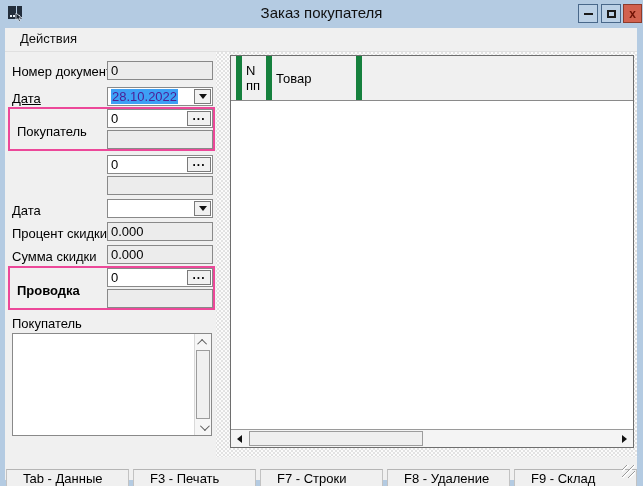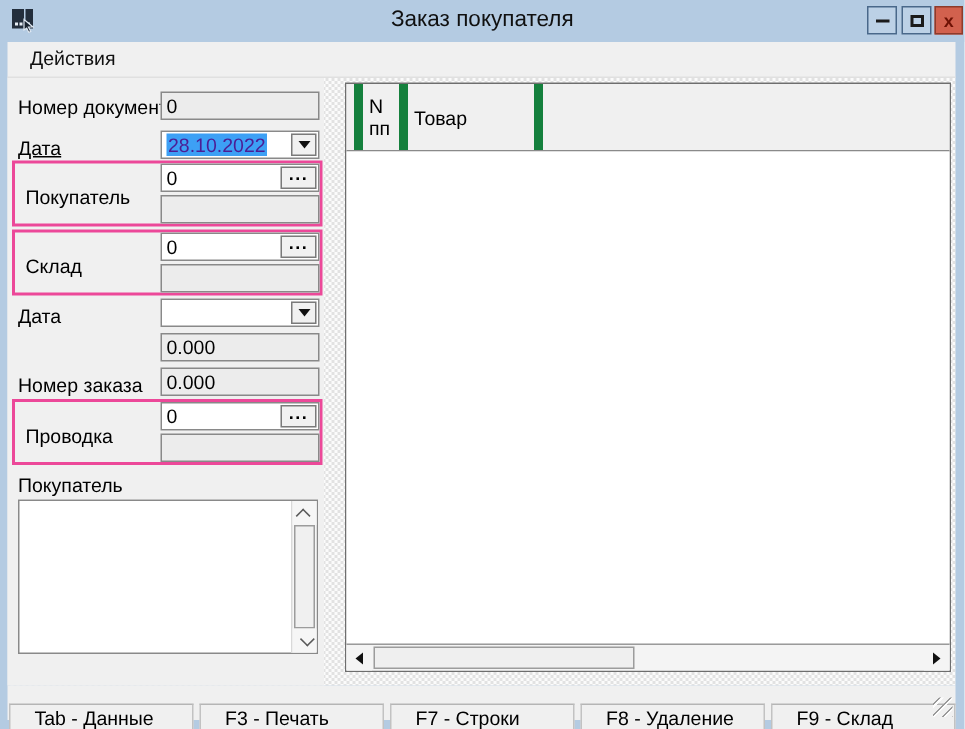--- a/index.html
+++ b/index.html
@@ -160,50 +160,48 @@
         <div class="lbl" style="top:15px;">Покупатель</div>
       </div>
       <div class="field" style="top:57px;">
         <span>0</span>
         <span class="btn-ell">...</span>
       </div>
       <div class="field ro" style="top:78px;">
           <span></span>
         </div>
 
-      <div class="groupbox" style="top:101px; height:44px;">
-        <div class="lbl" style="top:15px;">Склад</div>
-      </div>
       <div class="field" style="top:103px;">
         <span>0</span>
         <span class="btn-ell">...</span>
       </div>
       <div class="field ro" style="top:124px;">
           <span></span>
         </div>
 
       <div class="lbl" style="top:151px;">Дата</div>
       <div class="field combo" style="top:147px;">
         <span></span>
         <span class="btn-drop">
             <span class="tri-down"></span>
           </span>
       </div>
 
+      <div class="lbl" style="top:174px;">Процент скидки</div>
       <div class="field ro" style="top:170px;">
           <span>0.000</span>
         </div>
 
-      <div class="lbl" style="top:197px;">Номер заказа</div>
+      <div class="lbl" style="top:197px;">Сумма скидки</div>
       <div class="field ro" style="top:193px;">
           <span>0.000</span>
         </div>
 
       <div class="groupbox" style="top:214px; height:44px;">
-        <div class="lbl" style="top:15px;">Проводка</div>
+        <div class="lbl" style="top:15px;font-weight:bold;">Проводка</div>
       </div>
       <div class="field" style="top:216px;">
         <span>0</span>
         <span class="btn-ell">...</span>
       </div>
       <div class="field ro" style="top:237px;">
           <span></span>
         </div>
 
       <div class="lbl" style="top:264px;">Покупатель</div>

